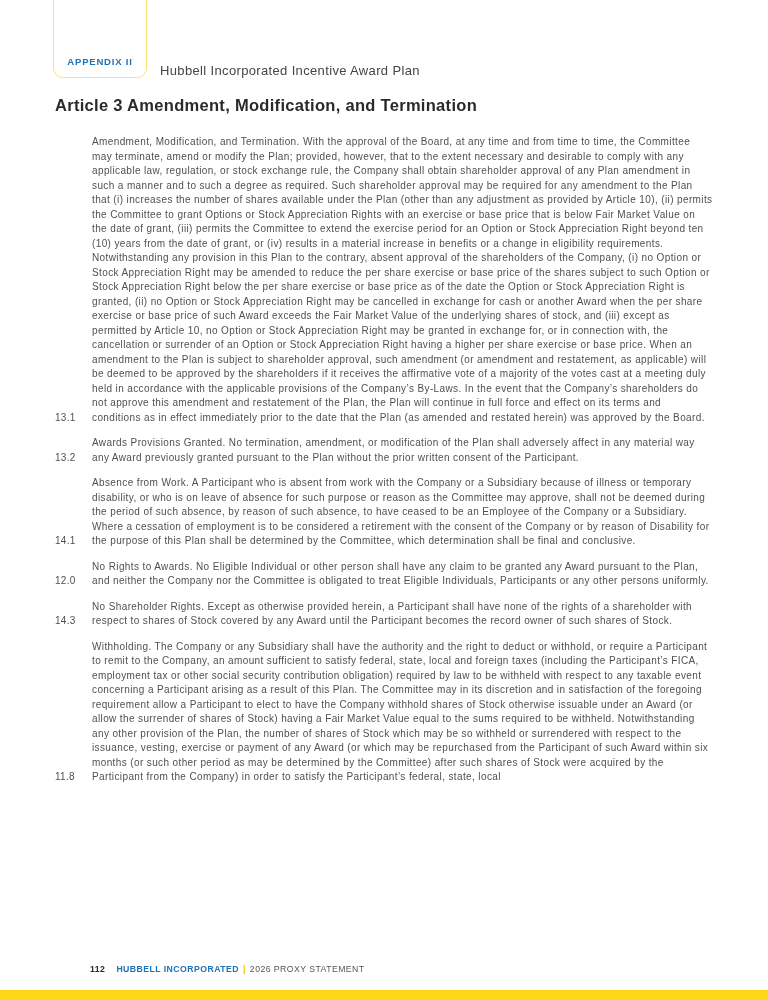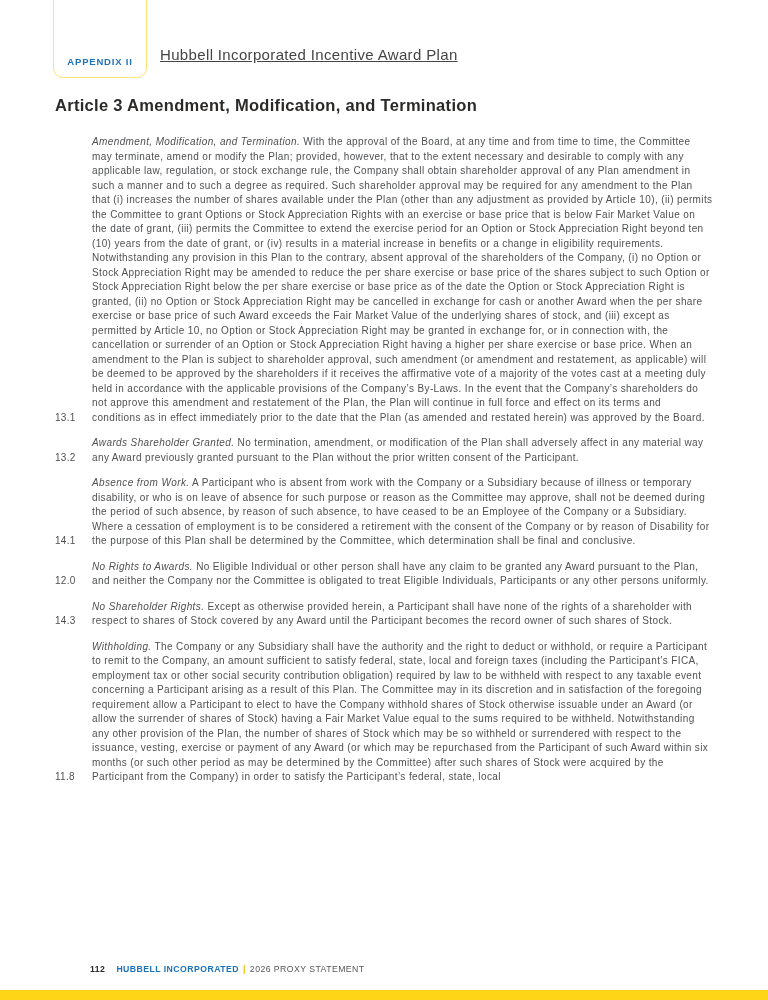--- a/index.html
+++ b/index.html
@@ -23,24 +23,23 @@
     box-sizing:border-box;
     background:#ffffff;
     display:flex; align-items:flex-end; justify-content:center;
     padding-bottom:10px;
   }
   .appendix-label {
     color:#1c72b8; font-weight:bold; font-size:9.5px; letter-spacing:0.8px;
     white-space:nowrap;
   }
   .header-title {
-    position:absolute; left:160px; top:46px;
-    font-size:15px; color:#454547; letter-spacing:0.35px;
+    position:absolute; left:160px; top:63px;
+    font-size:13px; color:#454547; letter-spacing:0.35px;
     white-space:nowrap;
-    text-decoration:underline;
   }
 
   
   .content {
     position:absolute; left:55px; top:96px; width:658px;
   }
   .article-title {
     font-size:16.5px; font-weight:bold; color:#2b2a28;
     letter-spacing:0.3px; margin:0 0 20px 0;
   }
@@ -51,21 +50,21 @@
   .section-number {
     flex:none; width:37px;
     font-size:10px; color:#4f5052; letter-spacing:0.3px;
     line-height:14.5px;
   }
   .section-text {
     flex:none; width:621px;
     font-size:10px; color:#4f5052; line-height:14.5px;
     letter-spacing:0.38px; text-align:left;
   }
-  .section-lead { font-style:italic; }
+  .section-lead { }
 
   
   .footer {
     position:absolute; left:55px; top:964px;
     display:flex; align-items:center;
     font-size:8.7px; letter-spacing:0.45px; white-space:nowrap;margin-left:35px;
   }
   .page-number { font-weight:bold; color:#2b2a28; margin-right:11px; }
   .footer-company { font-weight:bold; color:#1c72b8; }
   .footer-sep { color:#f2c400; margin:0 4px; font-weight:bold; }
@@ -90,21 +89,21 @@
 
     <h1 class="article-title">Article 3 Amendment, Modification, and Termination</h1>
 
     <div class="section">
       <div class="section-number">13.1</div>
       <div class="section-text"><span class="section-lead">Amendment, Modification, and Termination.</span> <span>With the approval of the Board, at any time and from time to time, the Committee may terminate, amend or modify the Plan; provided, however, that to the extent necessary and desirable to comply with any applicable law, regulation, or stock exchange rule, the Company shall obtain shareholder approval of any Plan amendment in such a manner and to such a degree as required. Such shareholder approval may be required for any amendment to the Plan that (i) increases the number of shares available under the Plan (other than any adjustment as provided by Article 10), (ii) permits the Committee to grant Options or Stock Appreciation Rights with an exercise or base price that is below Fair Market Value on the date of grant, (iii) permits the Committee to extend the exercise period for an Option or Stock Appreciation Right beyond ten (10) years from the date of grant, or (iv) results in a material increase in benefits or a change in eligibility requirements. Notwithstanding any provision in this Plan to the contrary, absent approval of the shareholders of the Company, (i) no Option or Stock Appreciation Right may be amended to reduce the per share exercise or base price of the shares subject to such Option or Stock Appreciation Right below the per share exercise or base price as of the date the Option or Stock Appreciation Right is granted, (ii) no Option or Stock Appreciation Right may be cancelled in exchange for cash or another Award when the per share exercise or base price of such Award exceeds the Fair Market Value of the underlying shares of stock, and (iii) except as permitted by Article 10, no Option or Stock Appreciation Right may be granted in exchange for, or in connection with, the cancellation or surrender of an Option or Stock Appreciation Right having a higher per share exercise or base price. When an amendment to the Plan is subject to shareholder approval, such amendment (or amendment and restatement, as applicable) will be deemed to be approved by the shareholders if it receives the affirmative vote of a majority of the votes cast at a meeting duly held in accordance with the applicable provisions of the Company’s By-Laws. In the event that the Company’s shareholders do not approve this amendment and restatement of the Plan, the Plan will continue in full force and effect on its terms and conditions as in effect immediately prior to the date that the Plan (as amended and restated herein) was approved by the Board.</span></div>
     </div>
 
     <div class="section">
       <div class="section-number">13.2</div>
-      <div class="section-text"><span class="section-lead">Awards Shareholder Granted.</span> <span>No termination, amendment, or modification of the Plan shall adversely affect in any material way any Award previously granted pursuant to the Plan without the prior written consent of the Participant.</span></div>
+      <div class="section-text"><span class="section-lead">Awards Provisions Granted.</span> <span>No termination, amendment, or modification of the Plan shall adversely affect in any material way any Award previously granted pursuant to the Plan without the prior written consent of the Participant.</span></div>
     </div>
 
 
     <div class="section">
       <div class="section-number">14.1</div>
       <div class="section-text"><span class="section-lead">Absence from Work.</span> <span>A Participant who is absent from work with the Company or a Subsidiary because of illness or temporary disability, or who is on leave of absence for such purpose or reason as the Committee may approve, shall not be deemed during the period of such absence, by reason of such absence, to have ceased to be an Employee of the Company or a Subsidiary. Where a cessation of employment is to be considered a retirement with the consent of the Company or by reason of Disability for the purpose of this Plan shall be determined by the Committee, which determination shall be final and conclusive.</span></div>
     </div>
 
     <div class="section">
       <div class="section-number">12.0</div>

